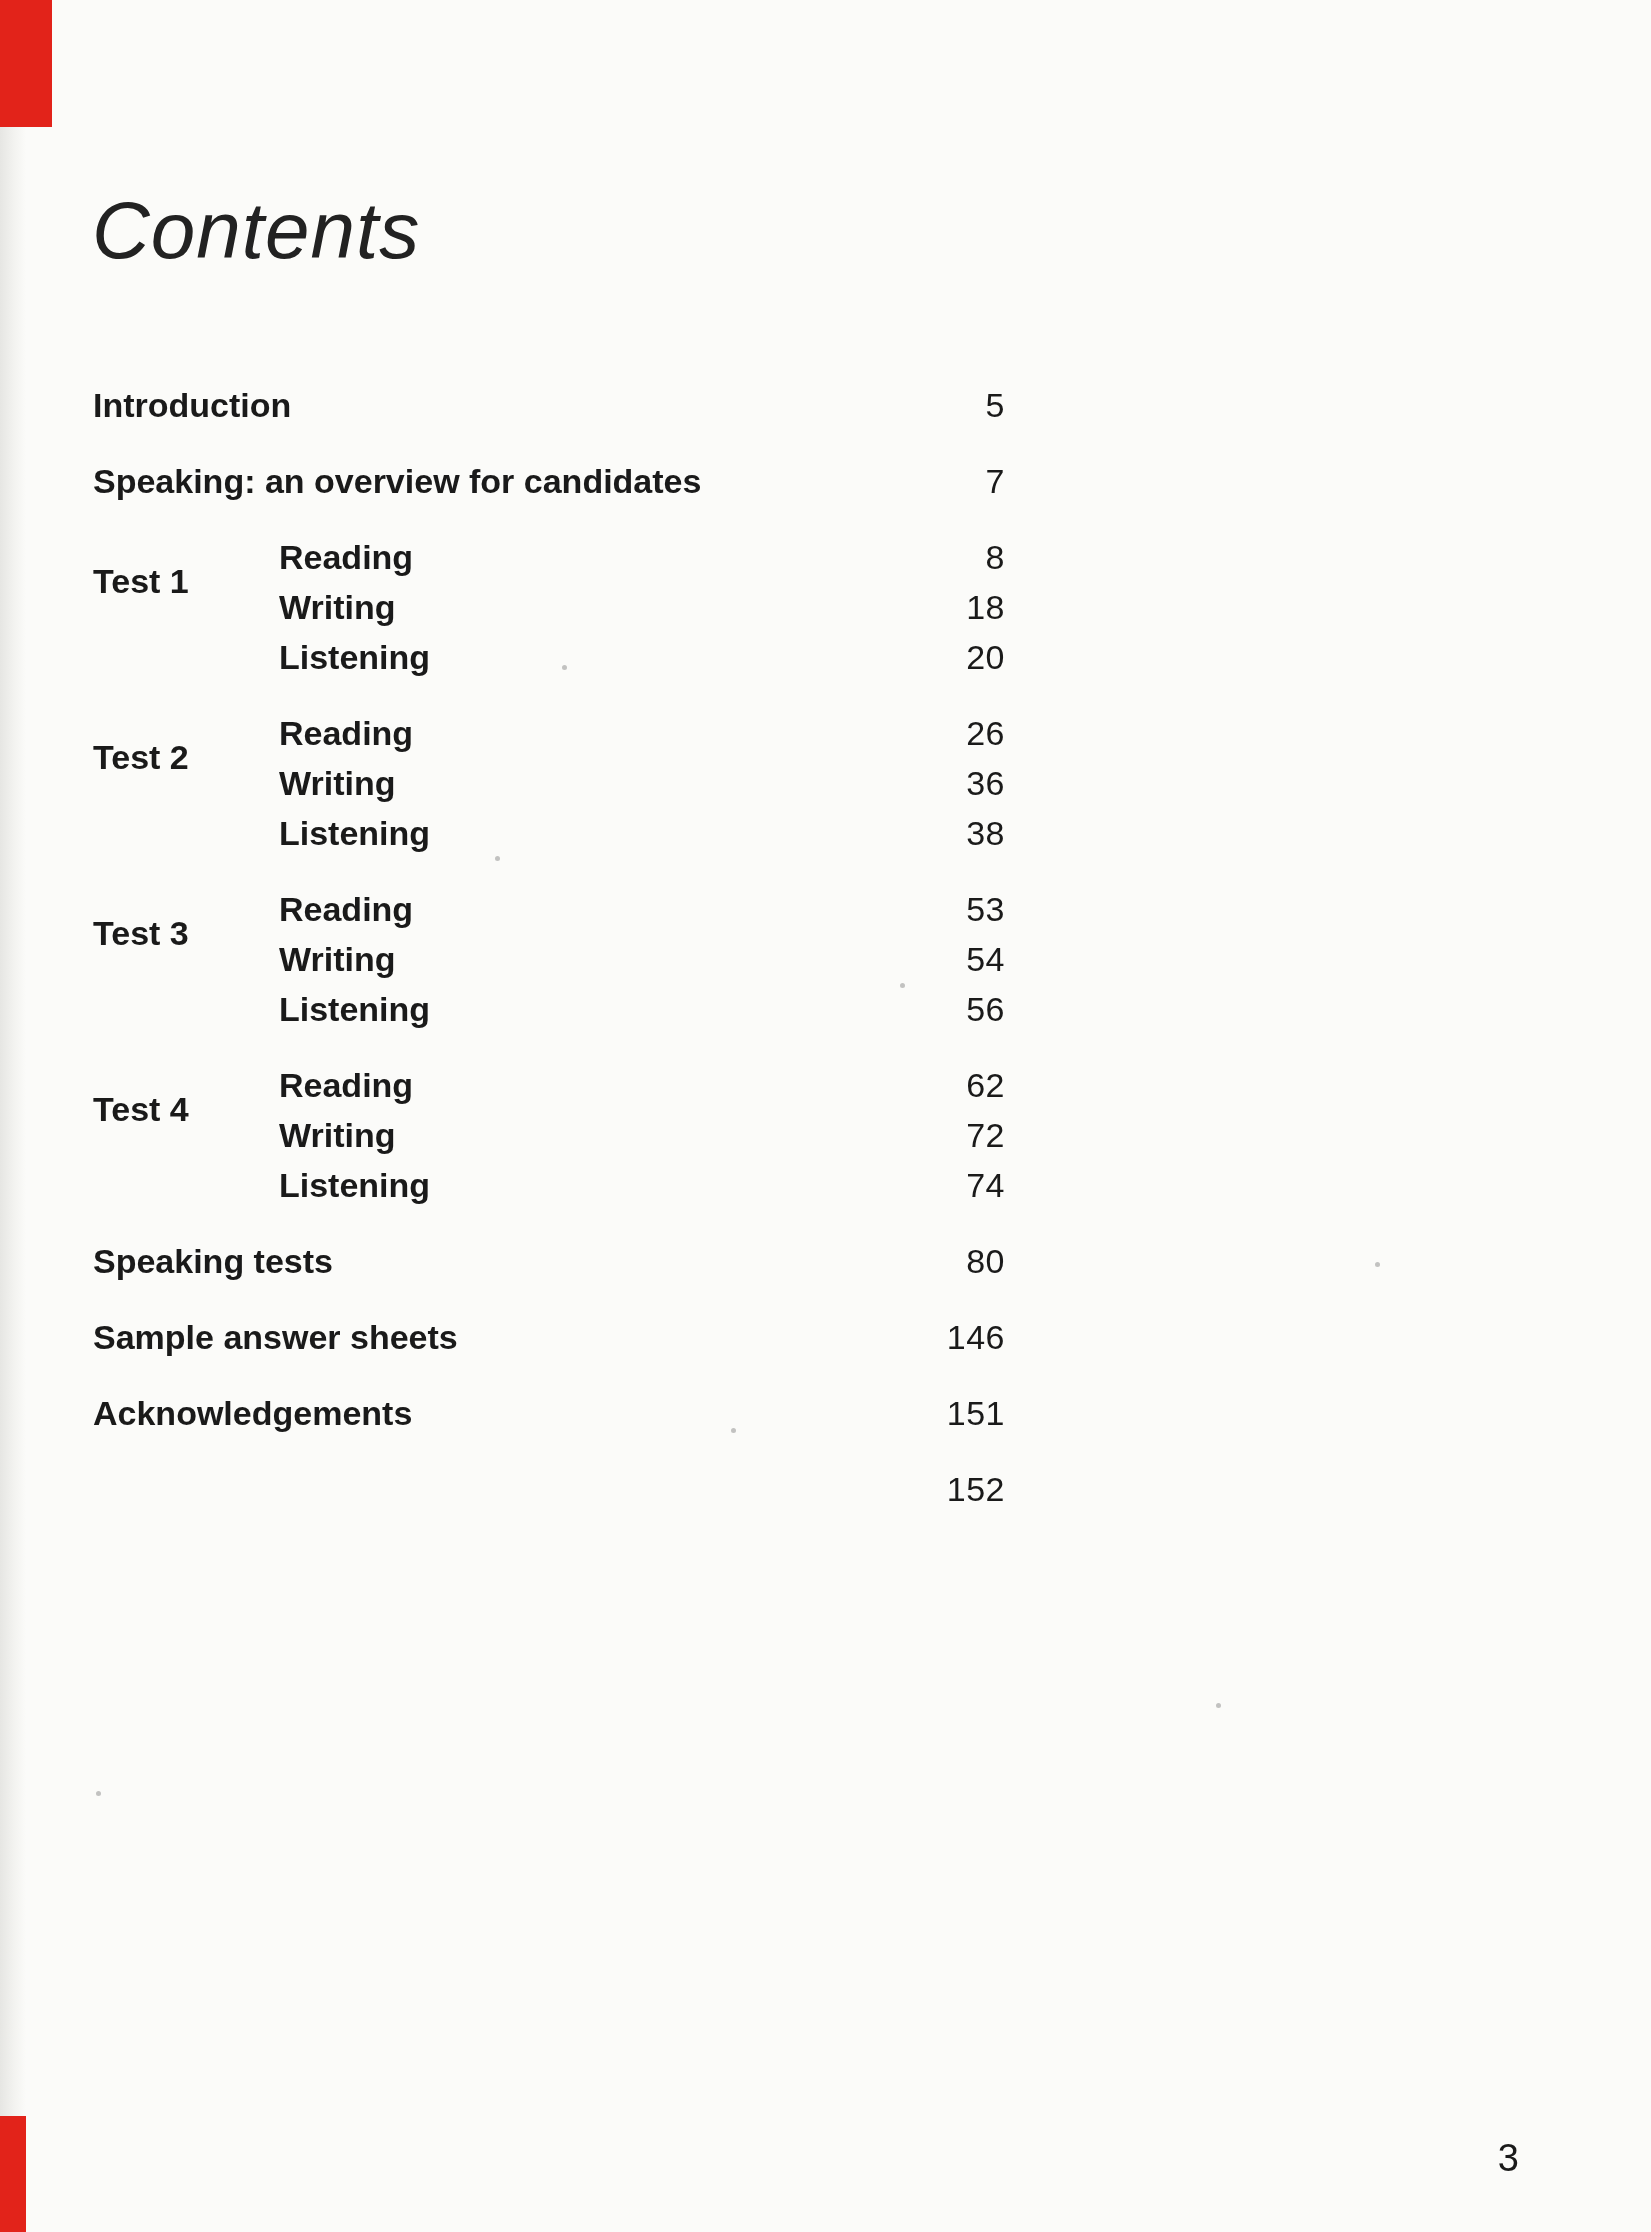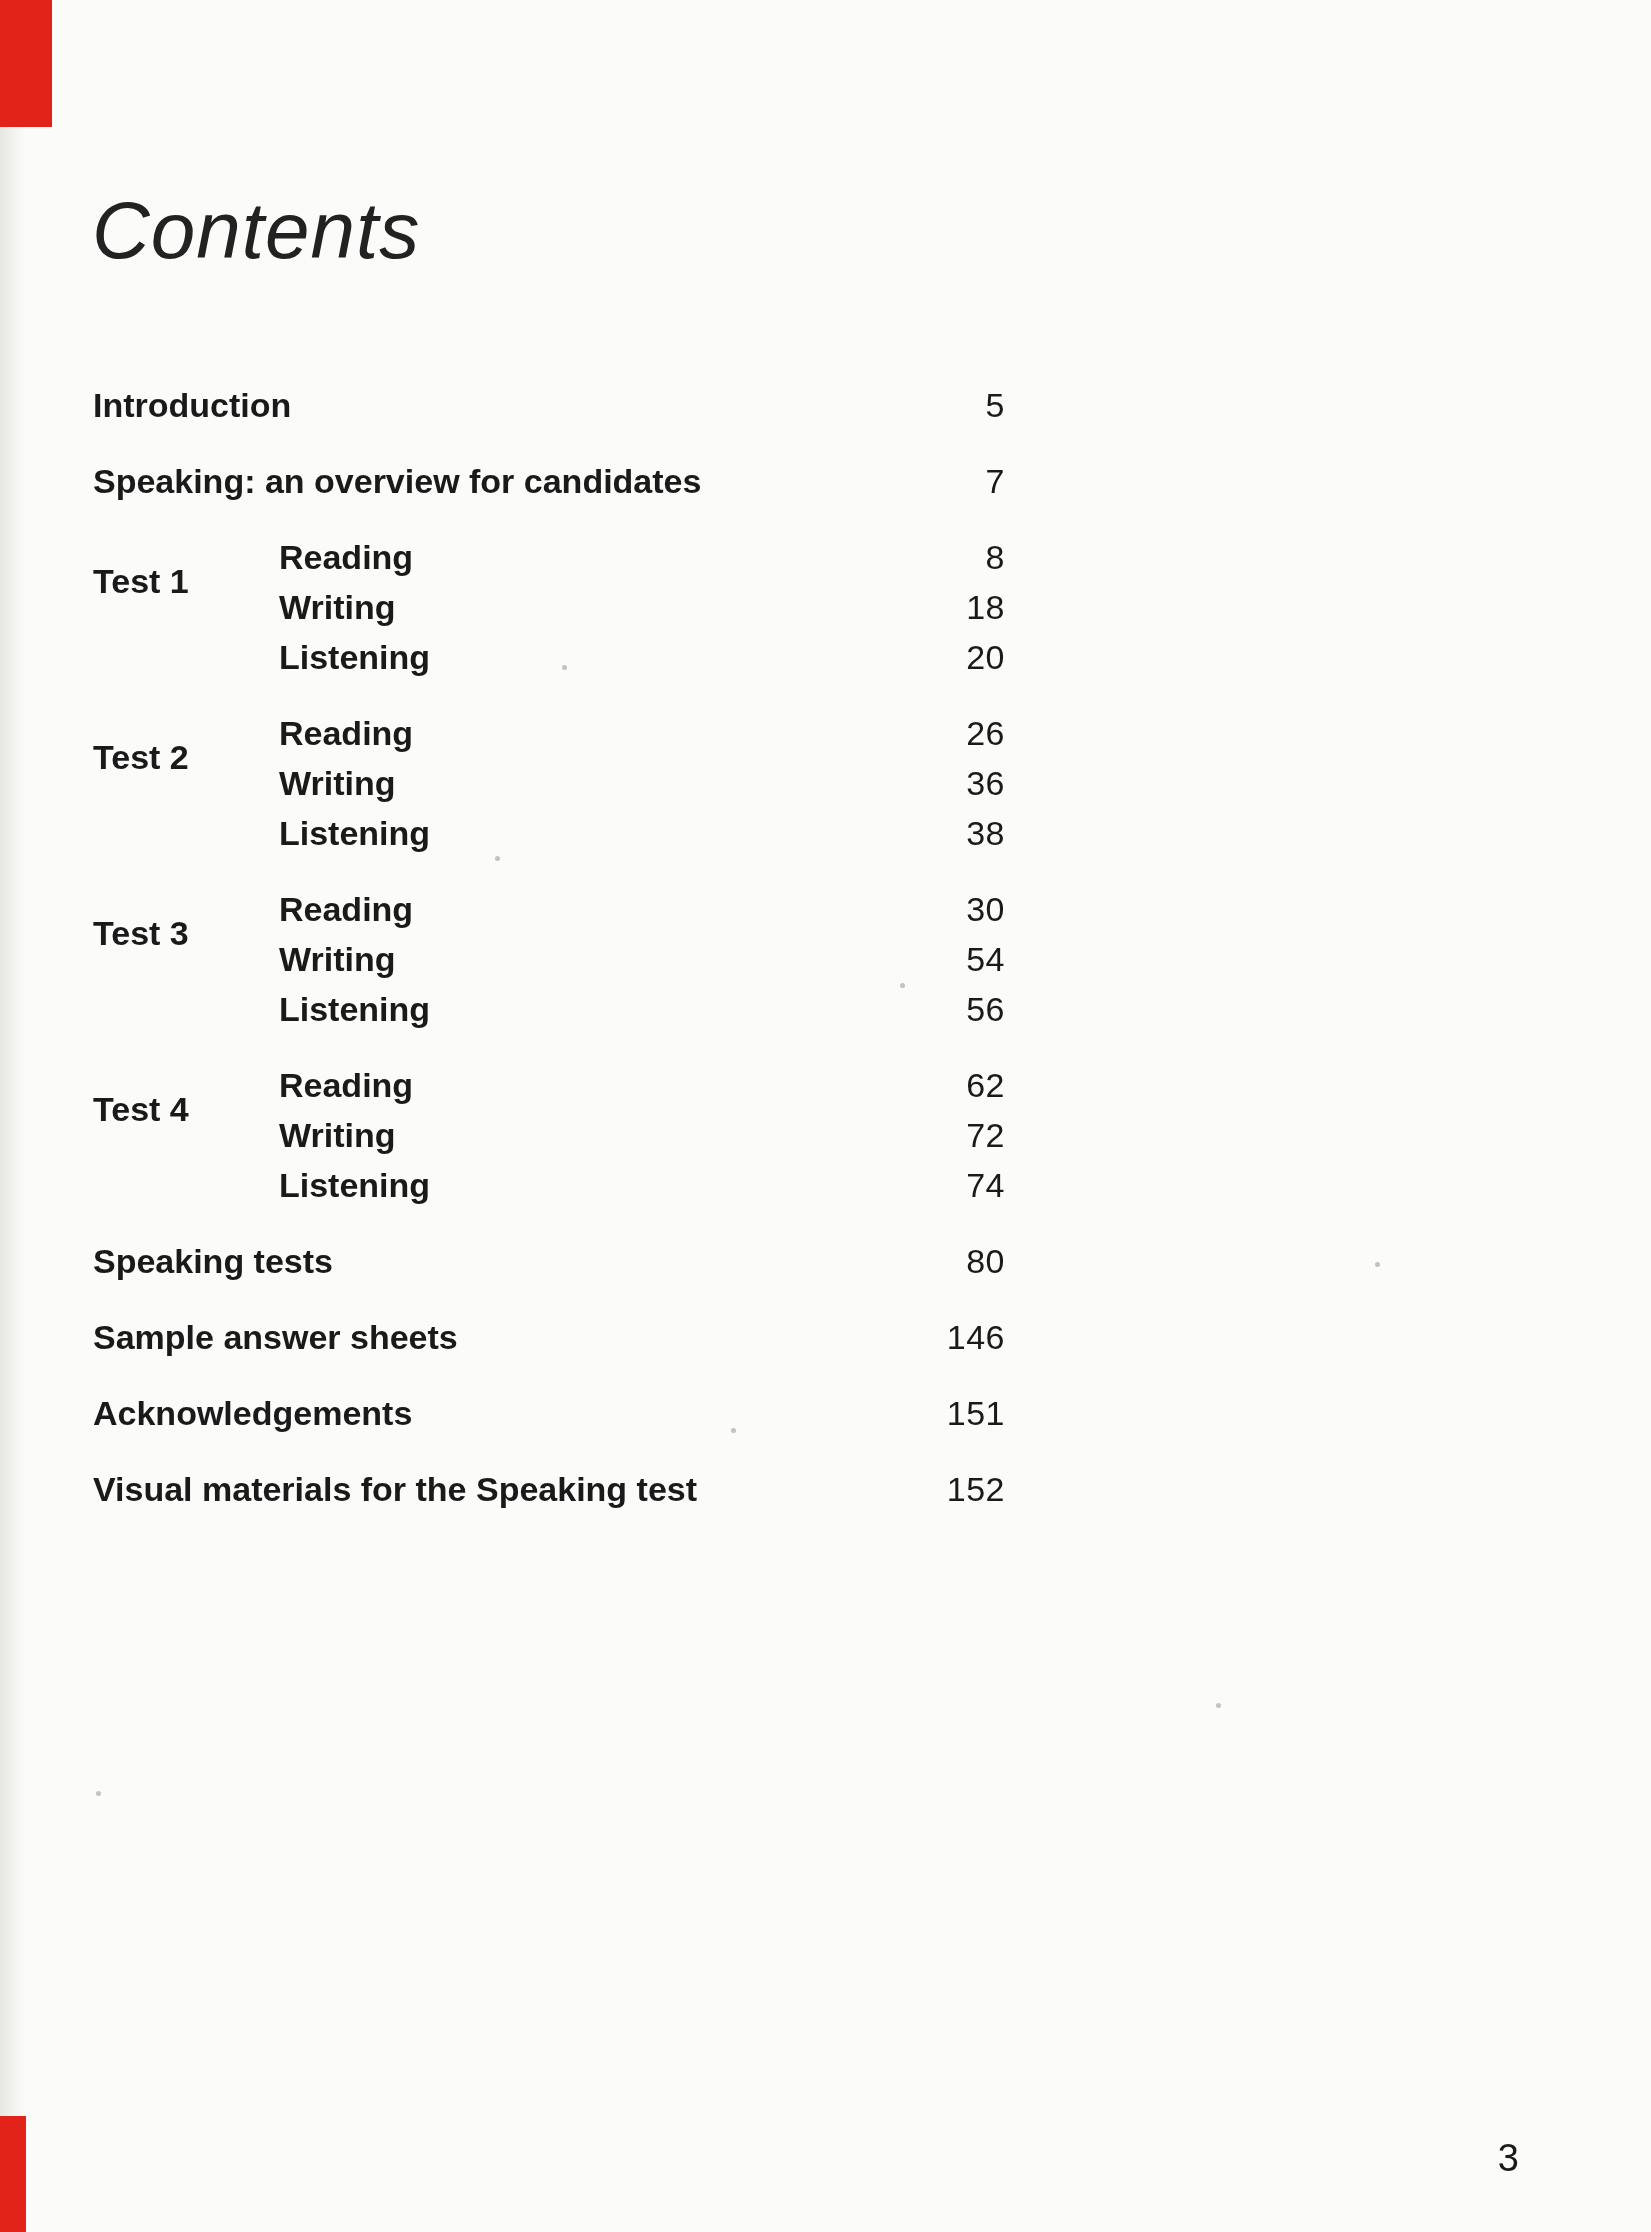--- a/index.html
+++ b/index.html
@@ -146,21 +146,21 @@
         <span class="c1"></span>
         <span class="c2">Listening</span>
         <span class="pg">38</span>
       </div>
     </div>
 
     <div class="group">
       <div class="row">
         <span class="c1">Test 3</span>
         <span class="c2">Reading</span>
-        <span class="pg">30</span>
+        <span class="pg">53</span>
       </div>
       <div class="row">
         <span class="c1"></span>
         <span class="c2">Writing</span>
         <span class="pg">54</span>
       </div>
       <div class="row">
         <span class="c1"></span>
         <span class="c2">Listening</span>
         <span class="pg">56</span>
@@ -191,21 +191,20 @@
     </div>
     <div class="row entry">
       <span class="c-full">Sample answer sheets</span>
       <span class="pg">146</span>
     </div>
     <div class="row entry">
       <span class="c-full">Acknowledgements</span>
       <span class="pg">151</span>
     </div>
     <div class="row entry">
-      <span class="c-full">Visual materials for the Speaking test</span>
       <span class="pg">152</span>
     </div>
 
   </div>
 
   <div class="speck" style="left:562px; top:665px;"></div>
   <div class="speck" style="left:495px; top:856px;"></div>
   <div class="speck" style="left:900px; top:983px;"></div>
   <div class="speck" style="left:731px; top:1428px;"></div>
   <div class="speck" style="left:1375px; top:1262px;"></div>

